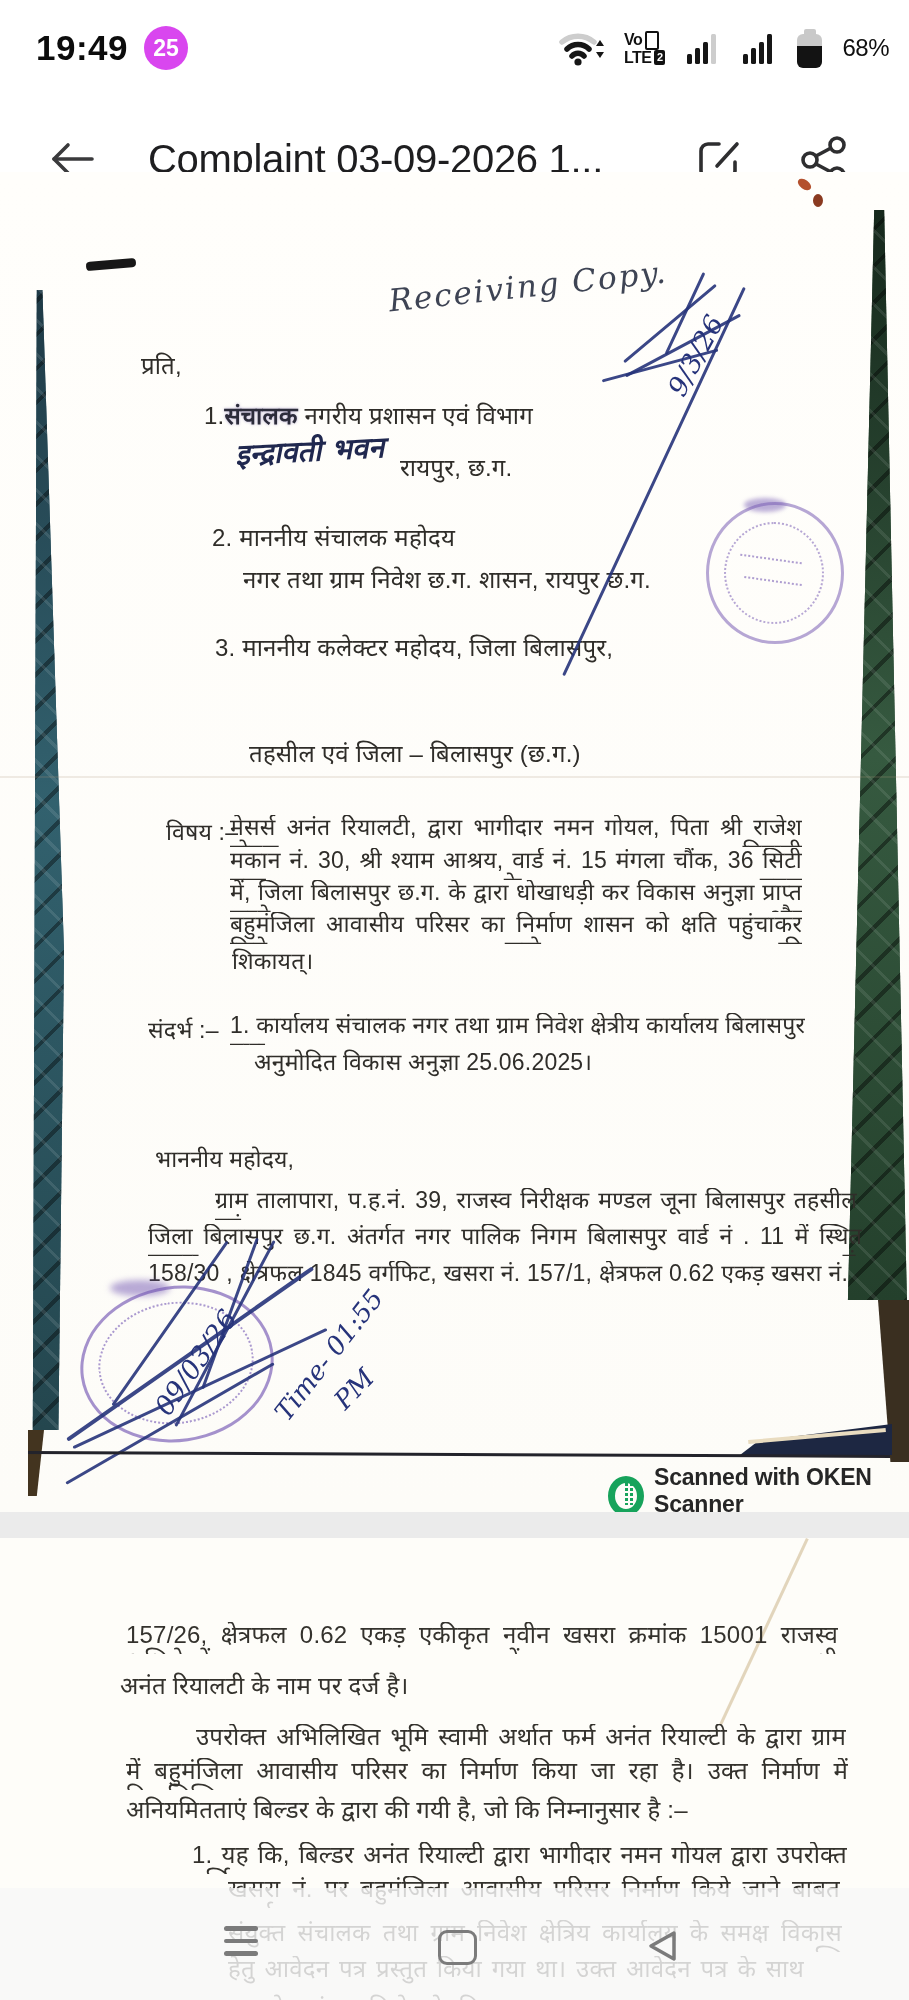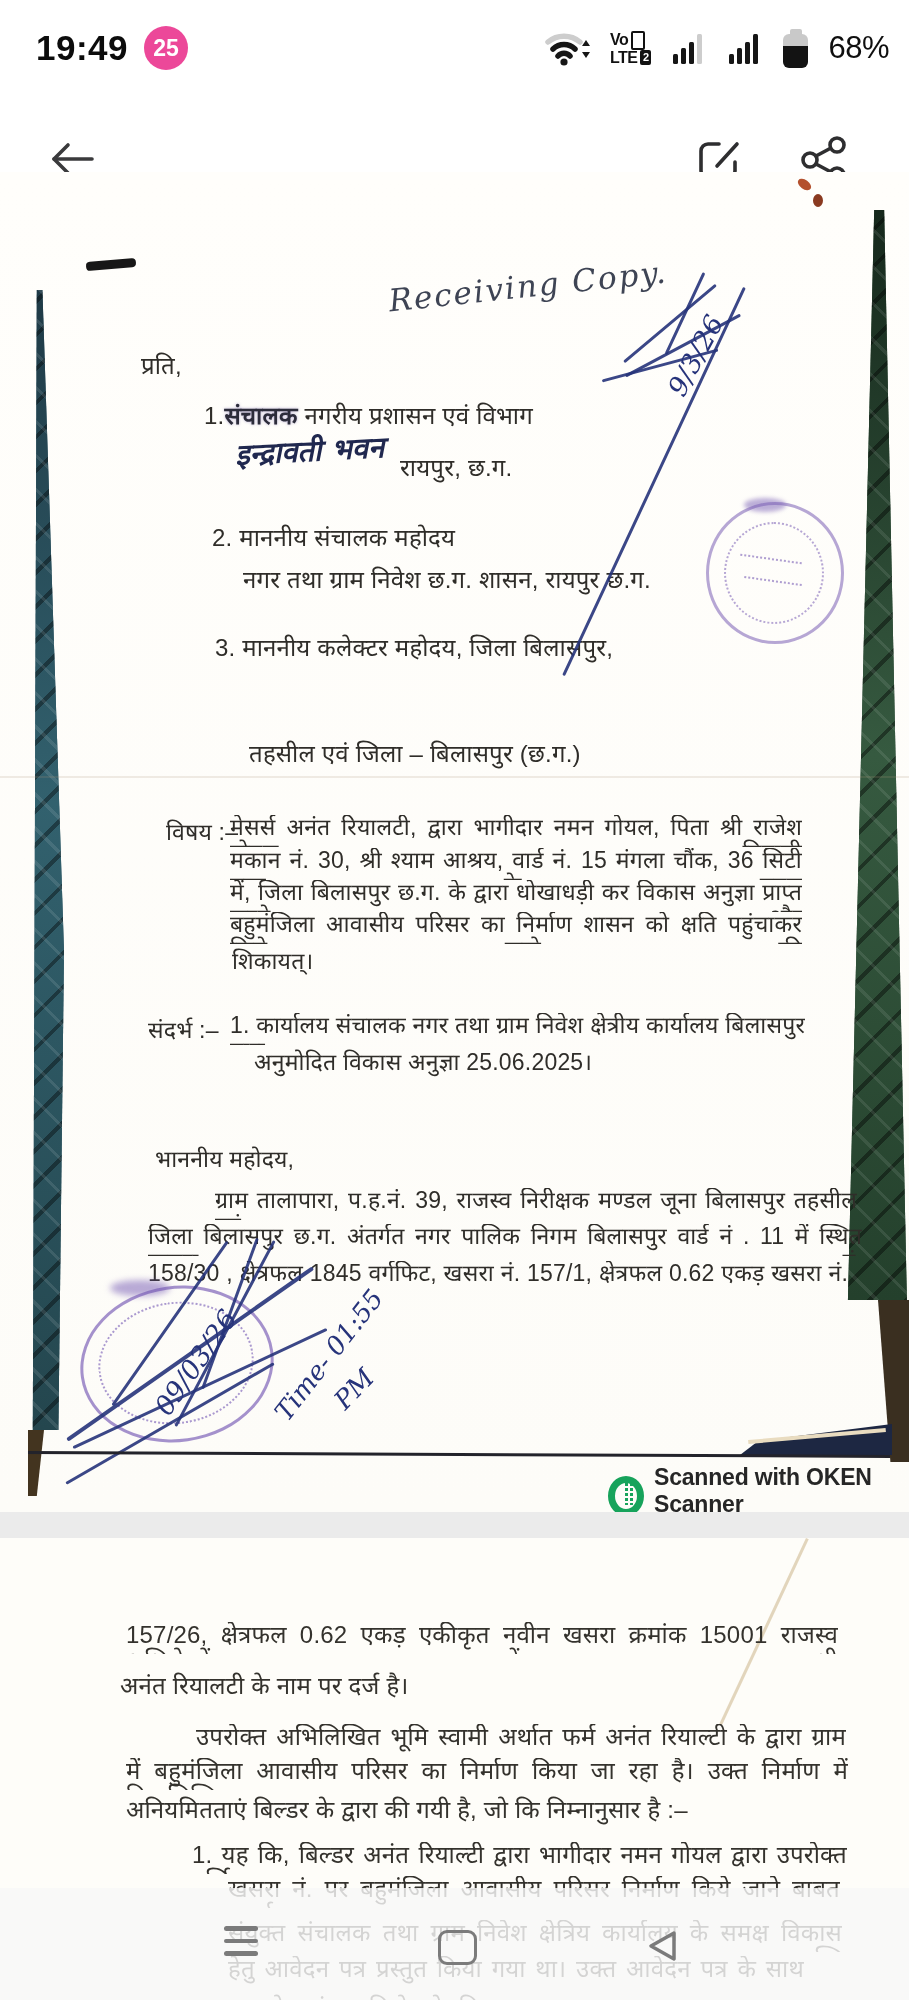--- a/index.html
+++ b/index.html
@@ -2,34 +2,34 @@
 <html><head>
 <meta charset="utf-8">
 <style>
   html,body{margin:0;padding:0;background:#ffffff;}
   .screen{position:relative;width:909px;height:2000px;background:#ffffff;overflow:hidden;
           font-family:"Liberation Sans",sans-serif;}
   
   .status-bar{position:absolute;top:10px;left:0;right:0;height:76px;}
   .status-left{position:absolute;left:36px;top:0;height:76px;display:flex;align-items:center;gap:16px;}
   .time{font-size:35px;font-weight:600;color:#0c0c0c;letter-spacing:0.5px;}
-  .notif-badge{width:44px;height:44px;border-radius:50%;background:#ec4899;color:#fff;
+  .notif-badge{width:44px;height:44px;border-radius:50%;background:#d946ef;color:#fff;
                display:flex;align-items:center;justify-content:center;font-size:23px;font-weight:700;}
   .status-right{position:absolute;right:20px;top:0;height:76px;display:flex;align-items:center;gap:20px;}
   .volte{display:flex;flex-direction:column;line-height:1;align-items:flex-start;}
   .volte-row{display:flex;align-items:center;gap:3px;}
   .volte-txt{font-size:16px;font-weight:700;color:#111;letter-spacing:-0.5px;}
   .sim-box1{width:10px;height:15px;border:2.5px solid #111;border-radius:2px;}
   .sim-box2{width:11px;height:15px;background:#111;border-radius:2px;color:#fff;font-size:11px;
             font-weight:700;display:flex;align-items:center;justify-content:center;}
   .battery-wrap{display:flex;flex-direction:column;align-items:center;}
   .battery-cap{width:12px;height:5px;background:#c9c9c9;border-radius:2px 2px 0 0;}
   .battery-body{width:25px;height:34px;border-radius:6px;
      background:linear-gradient(to top,#131313 0 66%,#c9c9c9 66% 100%);}
-  .batt-pct{font-size:31px;color:#0f0f0f;font-weight:500;letter-spacing:-0.5px;}
+  .batt-pct{font-size:24px;color:#0f0f0f;font-weight:500;letter-spacing:-0.5px;}
   
   .app-header{position:absolute;top:120px;left:0;right:0;height:78px;display:flex;align-items:center;}
   .back-btn{position:absolute;left:46px;top:16px;width:56px;height:46px;display:flex;align-items:center;}
   .hdr-title{position:absolute;left:148px;top:0;height:78px;display:flex;align-items:center;
              font-size:40px;color:#1e1e20;letter-spacing:-0.3px;}
   .hdr-icon{position:absolute;top:14px;width:52px;height:52px;display:flex;align-items:center;justify-content:center;}
   .edit-pos{left:692px;} .share-pos{left:798px;}
   
   .scan1{position:absolute;top:172px;left:0;width:909px;height:1340px;
          background:linear-gradient(180deg,#fffefb,#fdfcf8);}
@@ -136,20 +136,21 @@
     </div>
   </div>
 
   <div class="app-header">
     <div class="back-btn">
       <svg width="52" height="40" viewBox="0 0 52 40">
         <line x1="8" y1="20" x2="46" y2="20" stroke="#3a3a3c" stroke-width="3.6" stroke-linecap="round"></line>
         <path d="M22 6 L8 20 L22 34" stroke="#3a3a3c" stroke-width="3.6" fill="none" stroke-linecap="round" stroke-linejoin="round"></path>
       </svg>
     </div>
+    <div class="hdr-title">Complaint 03-09-2026 1...</div>
     <div class="hdr-icon edit-pos">
       <svg width="50" height="50" viewBox="0 0 50 50">
         <path d="M42 27 v9 a7 7 0 0 1 -7 7 H15 a7 7 0 0 1 -7 -7 V16 a7 7 0 0 1 7 -7 h11" stroke="#2e2e30" stroke-width="3.6" fill="none" stroke-linecap="round"></path>
         <line x1="24" y1="31" x2="44" y2="9" stroke="#2e2e30" stroke-width="3.6" stroke-linecap="round"></line>
       </svg>
     </div>
     <div class="hdr-icon share-pos">
       <svg width="50" height="52" viewBox="0 0 50 52">
         <circle cx="38" cy="11" r="7" stroke="#2e2e30" stroke-width="3.6" fill="none"></circle>
         <circle cx="11" cy="26" r="7" stroke="#2e2e30" stroke-width="3.6" fill="none"></circle>

